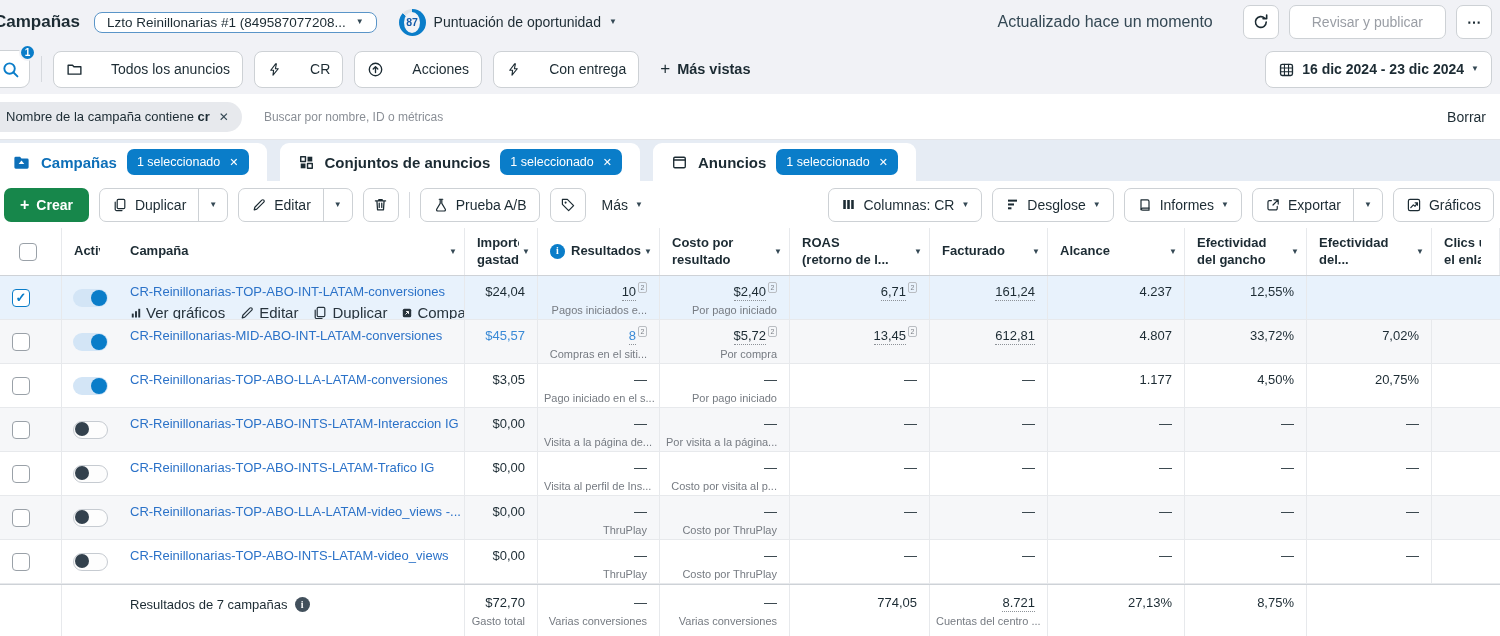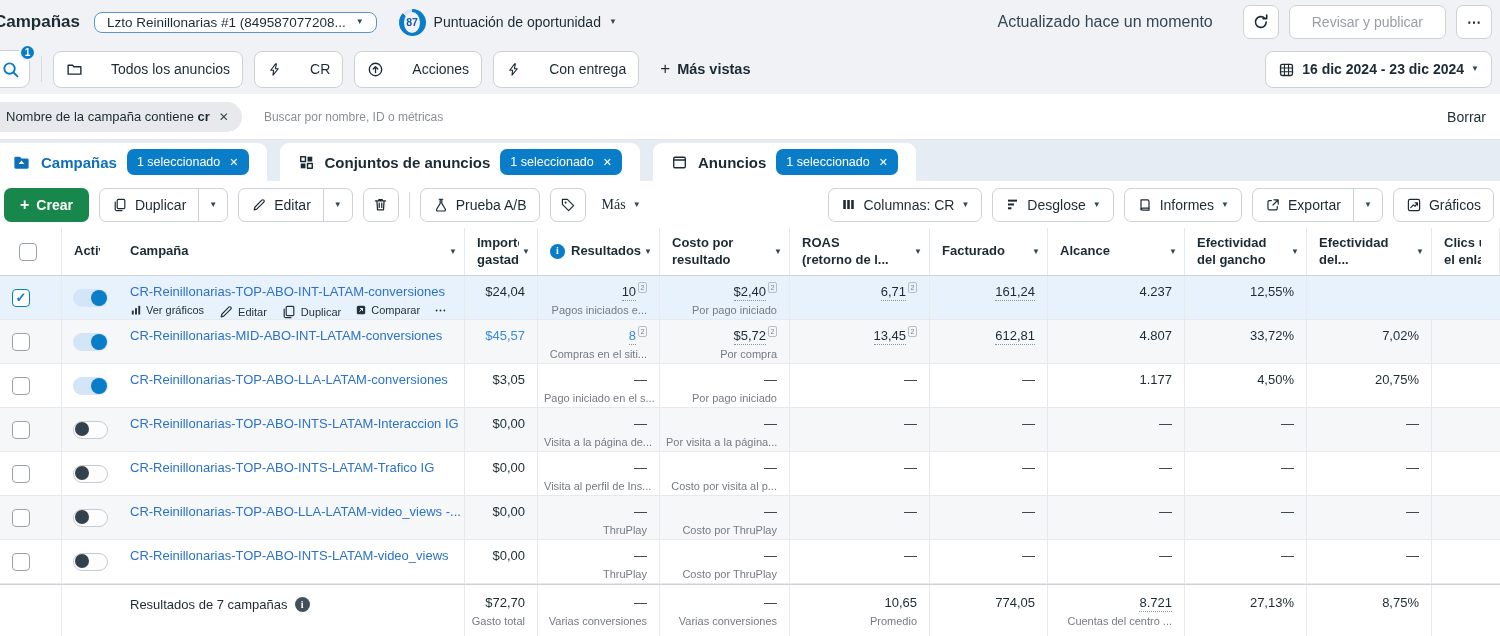--- a/index.html
+++ b/index.html
@@ -71,21 +71,21 @@
 
   
   #toolbar { height:47px; background:#fff; justify-content:space-between; padding:0 6px 0 4px; }
   .tb-left, .tb-right { display:flex; align-items:center; gap:10px; }
   .btn-green { background:var(--green); border:none; color:#fff; font-weight:bold; border-radius:7px;
     height:34px; display:inline-flex; align-items:center; gap:7px; padding:0 16px; font-size:14px; cursor:pointer; }
   .split { display:inline-flex; align-items:stretch; border:1px solid var(--bdr); border-radius:7px;
     overflow:hidden; height:34px; background:#fff; }
   .split > span { display:inline-flex; align-items:center; gap:7px; padding:0 12px; font-size:14px; cursor:pointer; }
   .split > span + span { border-left:1px solid var(--bdr); padding:0 10px; }
-  .plain-dd { display:inline-flex; align-items:center; gap:7px; font-size:14px; padding:0 6px; cursor:pointer;font-family:Liberation Serif, serif; }
+  .plain-dd { display:inline-flex; align-items:center; gap:7px; font-size:14px; padding:0 6px; cursor:pointer; }
 
   
   .trow { display:grid; grid-template-columns:var(--cols); width:1500px; }
   .c { position:relative; overflow:hidden; }
   .c.vb { border-right:1px solid var(--rowline); }
   #thead { height:48px; border-bottom:1px solid #ced2d7; background:#fff; }
   #thead .c { display:flex; flex-direction:column; justify-content:center; padding:0 18px 0 12px;
     font-size:13px; font-weight:bold; cursor:pointer; white-space:nowrap; }
   #thead .hline { line-height:1.25; overflow:hidden; }
   #thead .sort { position:absolute; right:7px; top:50%; transform:translateY(-50%); }
@@ -102,21 +102,21 @@
   .brow.selected { background:#e8f2fc; }
   .cell-check { display:flex; align-items:center; padding-left:12px; }
   .cell-toggle { display:flex; align-items:center; justify-content:center; }
   .toggle { width:35px; height:18px; border-radius:10px; position:relative; cursor:pointer; }
   .toggle.on { background:#d3e5f6; }
   .toggle.on i { position:absolute; right:1px; top:1px; width:16px; height:16px; border-radius:50%; background:var(--blue); }
   .toggle.off { background:#fdfdfd; border:1.5px solid #c6cbd1; }
   .toggle.off i { position:absolute; left:1px; top:0.5px; width:14px; height:14px; border-radius:50%; background:#33414d; }
   .cell-name { padding:6px 10px 0 12px; white-space:nowrap; }
   .cname { color:var(--link); font-size:13px; cursor:pointer; }
-  .ractions { display:flex; align-items:flex-start; gap:14px; margin-top:4px; font-size:11px; color:#27333c; }
+  .ractions { display:flex; align-items:flex-start; gap:14px; margin-top:4px; font-size:15px; color:#27333c; }
   .ract { display:inline-flex; align-items:center; gap:4px; cursor:pointer; }
   .cell-metric { padding:6px 12px 0 6px; text-align:right; white-space:nowrap; }
   .val { font-size:13px; color:#1c2b33; }
   .val.blue { color:var(--blueval); }
   .dotted { border-bottom:1px dotted #8d9298; padding-bottom:1px; }
   .sup { display:inline-block; font-size:7px; color:#7a7f86; border:1px solid #b9bdc2; border-radius:2px;
     padding:0 1.5px; vertical-align:top; margin-left:2px; line-height:1.3; }
   .sub { font-size:11px; color:#767b82; margin-top:4px; }
 
   #tfoot { height:52px; border-top:1px solid #ced2d7; background:#fff; }
@@ -640,19 +640,18 @@
 <div id="tfoot" class="trow">
     <div class="c vb"></div>
     <div class="c"></div>
     <div class="c vb foot-label">
       <span>Resultados de 7 campañas</span>
       <span class="infoblue infodark">i</span>
     </div>
     <div class="c vb cell-metric"><span class="val">$72,70</span><div class="sub">Gasto total</div></div>
     <div class="c vb cell-metric"><span class="val">—</span><div class="sub">Varias conversiones</div></div>
     <div class="c vb cell-metric"><span class="val">—</span><div class="sub">Varias conversiones</div></div>
-    <div class="c vb cell-metric"><span class="val">10,65</span><div class="sub">Promedio</div></div>
     <div class="c vb cell-metric"><span class="val">774,05</span></div>
     <div class="c vb cell-metric"><span class="val dotted">8.721</span><div class="sub">Cuentas del centro ...</div></div>
     <div class="c vb cell-metric"><span class="val">27,13%</span></div>
     <div class="c vb cell-metric"><span class="val">8,75%</span></div>
     <div class="c"></div>
   </div>
 
 </body></html>

